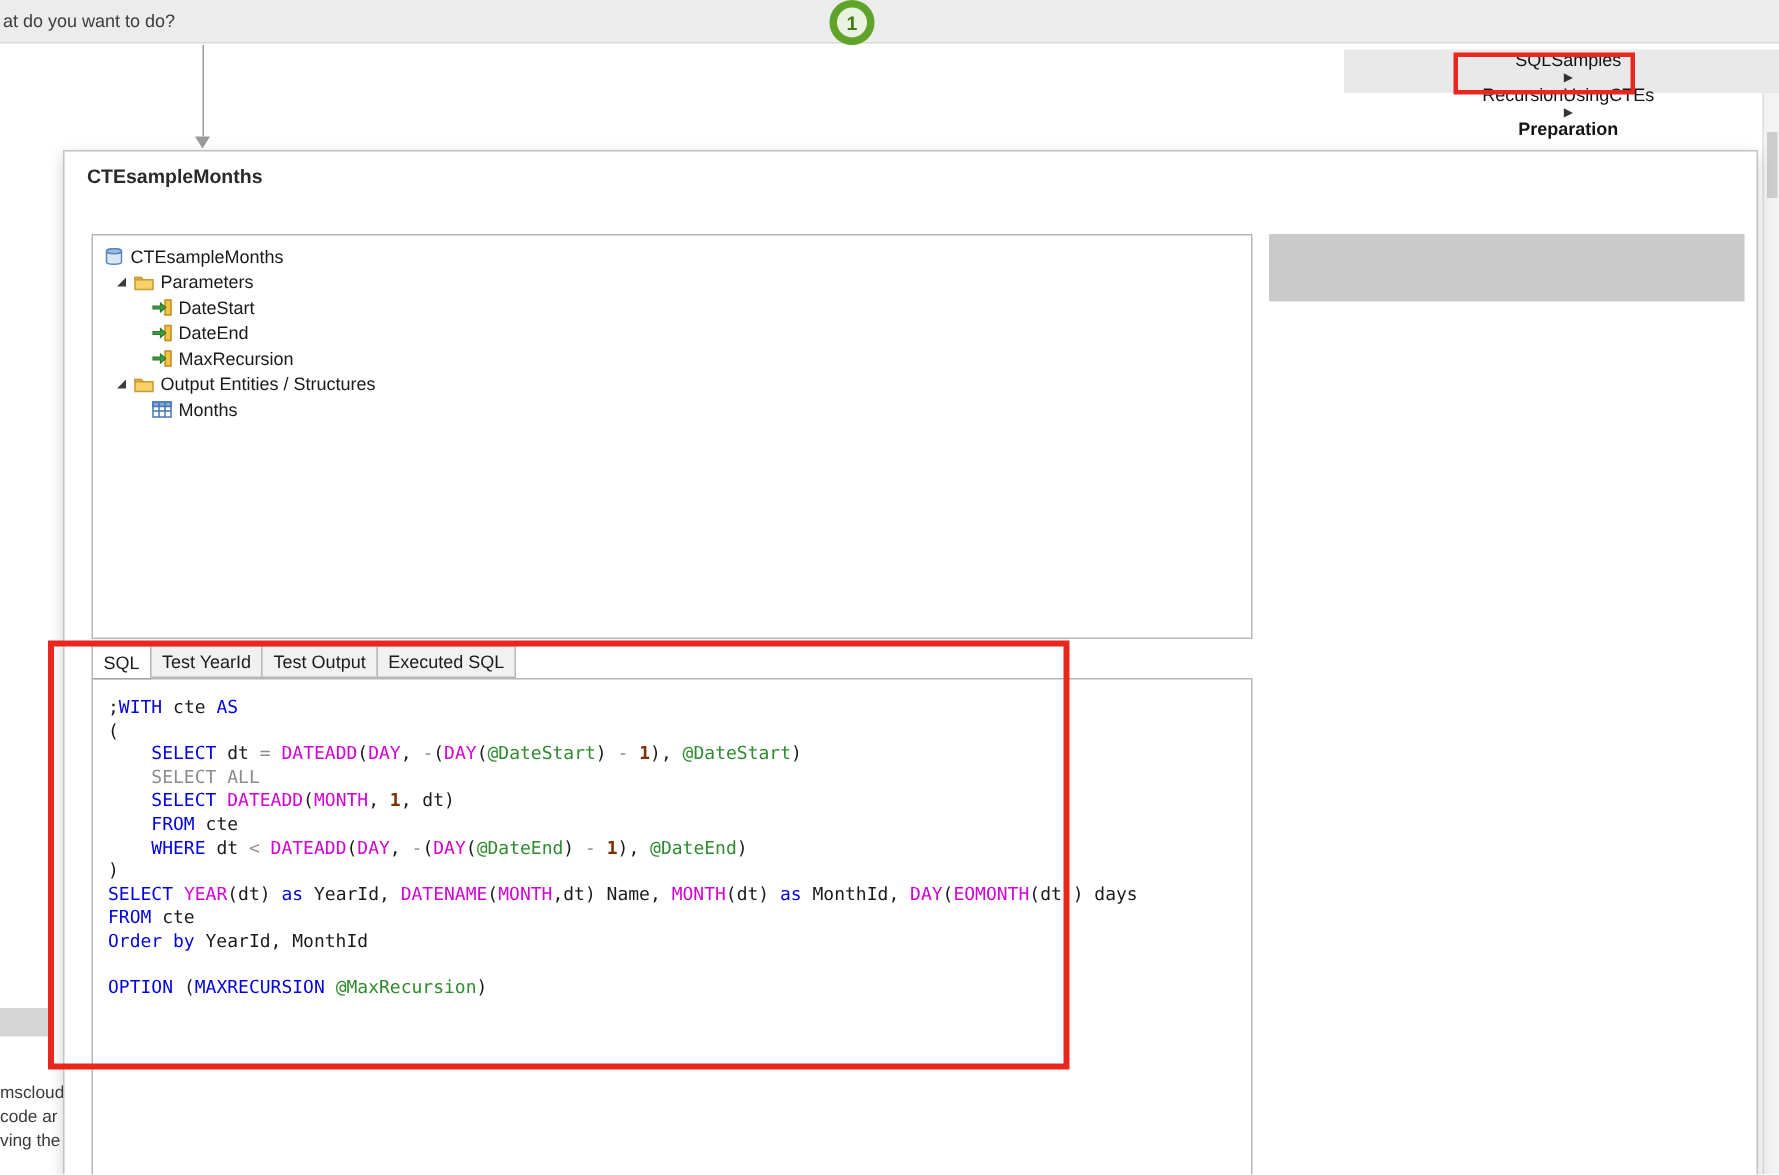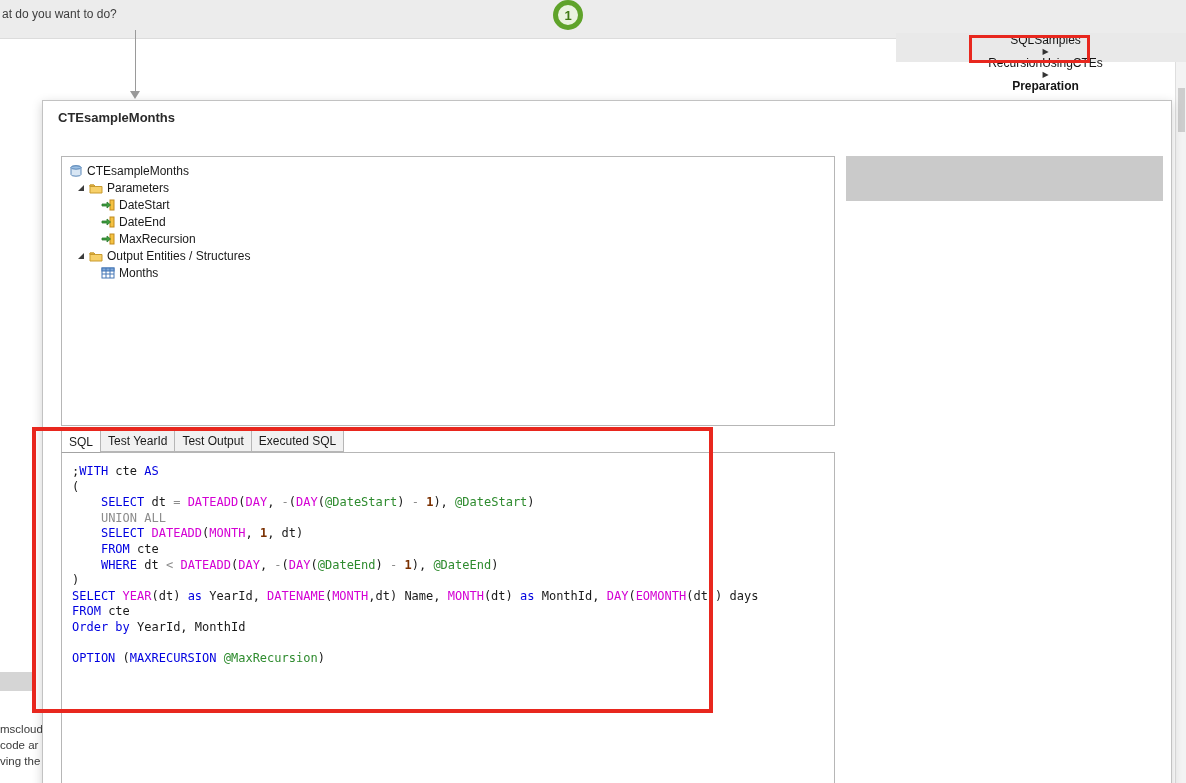--- a/index.html
+++ b/index.html
@@ -1,21 +1,21 @@
 <!DOCTYPE html>
 <html><head>
 <meta charset="utf-8">
 <style>
   *{box-sizing:border-box;margin:0;padding:0;}
   html,body{background:#ffffff;}
   .app{position:relative;width:1186px;height:783px;overflow:hidden;background:#fff;
        font-family:"Liberation Sans","DejaVu Sans",sans-serif;}
 
   
-  .top-strip{position:absolute;left:0;top:0;width:1186px;height:39px;background:#ececec;border-bottom:1px solid #dcdcdc;}
+  .top-strip{position:absolute;left:0;top:0;width:1186px;height:29px;background:#ececec;border-bottom:1px solid #dcdcdc;}
   .prompt{position:absolute;left:2px;top:7px;font-size:12px;color:#3d3d3d;white-space:nowrap;}
   .publish-btn{position:absolute;left:553px;top:0;width:30px;height:30px;border-radius:50%;
        border:5px solid #5fa32a;background:#eaf3df;display:flex;align-items:center;justify-content:center;
        font-size:13px;font-weight:bold;color:#417a16;z-index:2;}
 
   
   .flow-line{position:absolute;left:135px;top:30px;width:1px;height:61px;background:#9a9a9a;}
   .flow-arrowhead{position:absolute;left:130px;top:91px;width:0;height:0;
        border-left:5px solid transparent;border-right:5px solid transparent;border-top:8px solid #9a9a9a;}
 
@@ -183,21 +183,21 @@
     <div class="tab-strip">
         <div class="tab active">SQL</div>
         <div class="tab">Test YearId</div>
         <div class="tab">Test Output</div>
         <div class="tab">Executed SQL</div>
       </div>
     <div class="code-panel">
         <div class="code-line"><span class="tok-t">;</span><span class="tok-k">WITH</span><span class="tok-t"> cte </span><span class="tok-k">AS</span></div>
         <div class="code-line"><span class="tok-t">(</span></div>
         <div class="code-line"><span class="tok-t">    </span><span class="tok-k">SELECT</span><span class="tok-t"> dt </span><span class="tok-o">=</span><span class="tok-t"> </span><span class="tok-f">DATEADD</span><span class="tok-t">(</span><span class="tok-f">DAY</span><span class="tok-t">, </span><span class="tok-o">-</span><span class="tok-t">(</span><span class="tok-f">DAY</span><span class="tok-t">(</span><span class="tok-v">@DateStart</span><span class="tok-t">) </span><span class="tok-o">-</span><span class="tok-t"> </span><span class="tok-n">1</span><span class="tok-t">), </span><span class="tok-v">@DateStart</span><span class="tok-t">)</span></div>
-        <div class="code-line"><span class="tok-t">    </span><span class="tok-o">UNION ALL</span></div>
+        <div class="code-line"><span class="tok-t">    </span><span class="tok-o">SELECT ALL</span></div>
         <div class="code-line"><span class="tok-t">    </span><span class="tok-k">SELECT</span><span class="tok-t"> </span><span class="tok-f">DATEADD</span><span class="tok-t">(</span><span class="tok-f">MONTH</span><span class="tok-t">, </span><span class="tok-n">1</span><span class="tok-t">, dt)</span></div>
         <div class="code-line"><span class="tok-t">    </span><span class="tok-k">FROM</span><span class="tok-t"> cte</span></div>
         <div class="code-line"><span class="tok-t">    </span><span class="tok-k">WHERE</span><span class="tok-t"> dt </span><span class="tok-o">&lt;</span><span class="tok-t"> </span><span class="tok-f">DATEADD</span><span class="tok-t">(</span><span class="tok-f">DAY</span><span class="tok-t">, </span><span class="tok-o">-</span><span class="tok-t">(</span><span class="tok-f">DAY</span><span class="tok-t">(</span><span class="tok-v">@DateEnd</span><span class="tok-t">) </span><span class="tok-o">-</span><span class="tok-t"> </span><span class="tok-n">1</span><span class="tok-t">), </span><span class="tok-v">@DateEnd</span><span class="tok-t">)</span></div>
         <div class="code-line"><span class="tok-t">)</span></div>
         <div class="code-line"><span class="tok-k">SELECT</span><span class="tok-t"> </span><span class="tok-f">YEAR</span><span class="tok-t">(dt) </span><span class="tok-k">as</span><span class="tok-t"> YearId, </span><span class="tok-f">DATENAME</span><span class="tok-t">(</span><span class="tok-f">MONTH</span><span class="tok-t">,dt) Name, </span><span class="tok-f">MONTH</span><span class="tok-t">(dt) </span><span class="tok-k">as</span><span class="tok-t"> MonthId, </span><span class="tok-f">DAY</span><span class="tok-t">(</span><span class="tok-f">EOMONTH</span><span class="tok-t">(dt)) days</span></div>
         <div class="code-line"><span class="tok-k">FROM</span><span class="tok-t"> cte</span></div>
         <div class="code-line"><span class="tok-k">Order by</span><span class="tok-t"> YearId, MonthId</span></div>
         <div class="code-line">&nbsp;</div>
         <div class="code-line"><span class="tok-k">OPTION</span><span class="tok-t"> (</span><span class="tok-k">MAXRECURSION</span><span class="tok-t"> </span><span class="tok-v">@MaxRecursion</span><span class="tok-t">)</span></div>
       </div>

